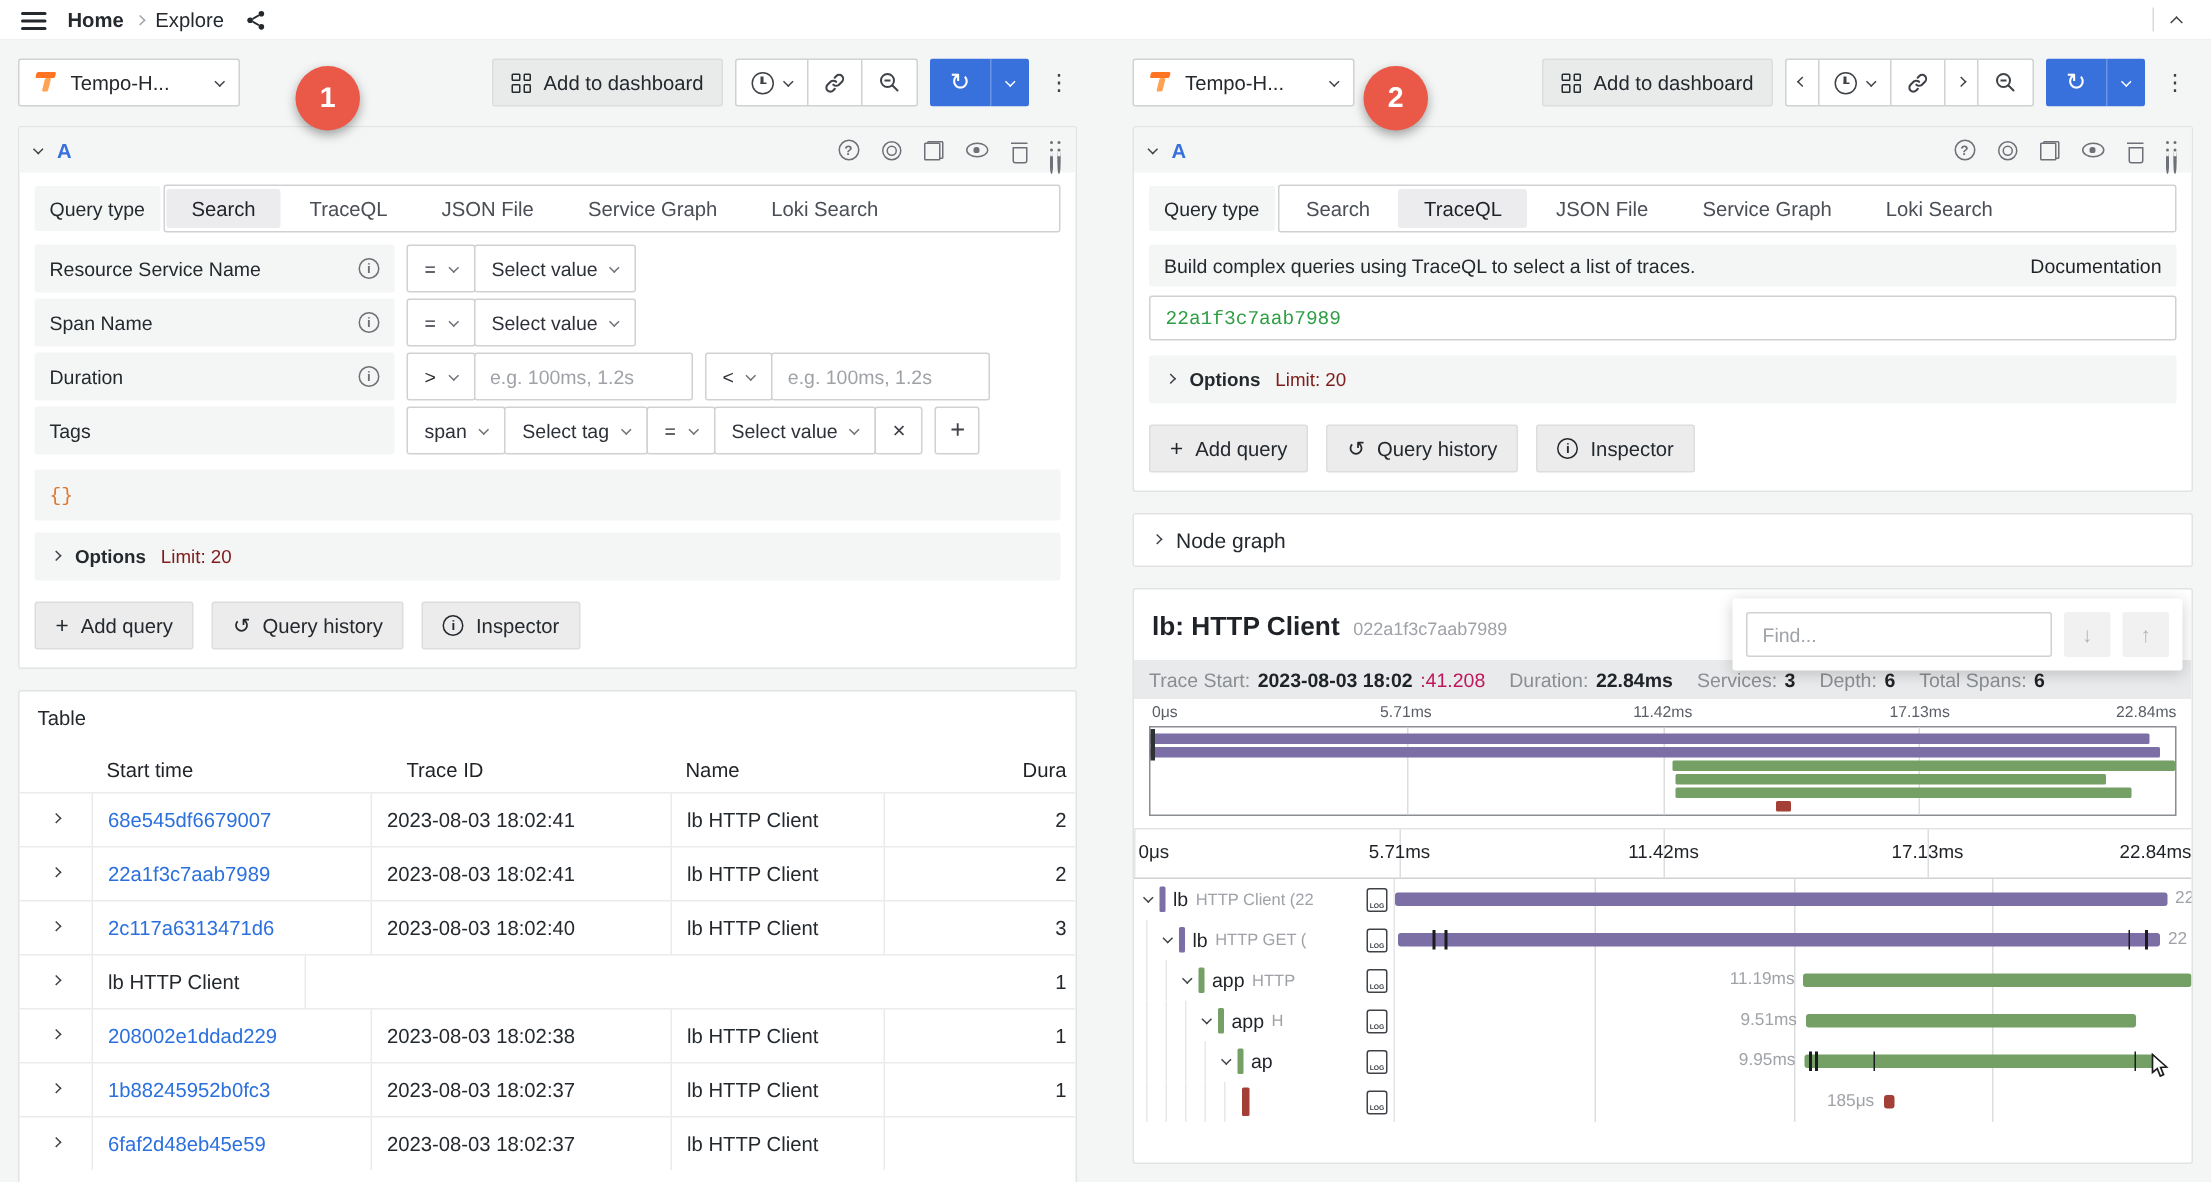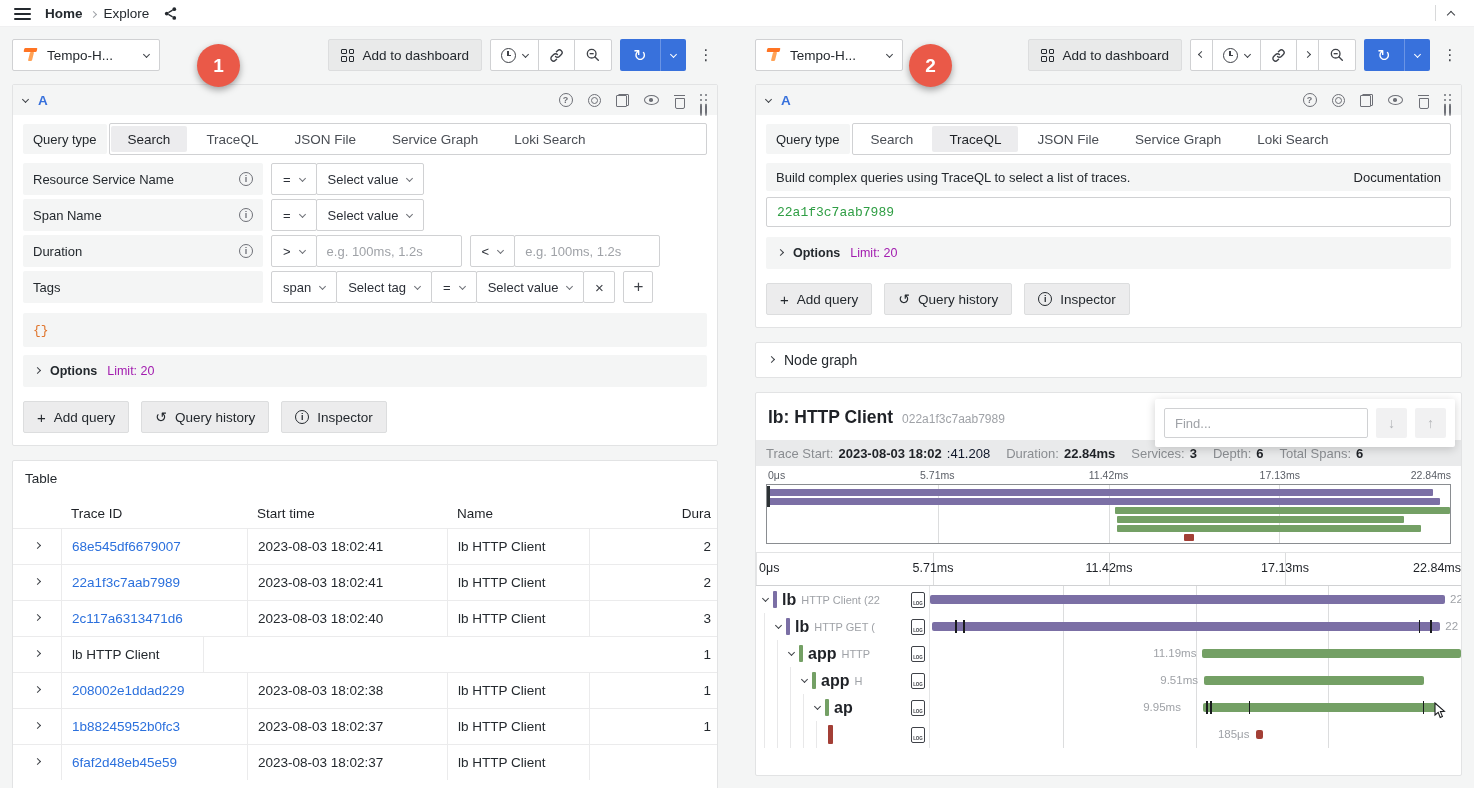--- a/index.html
+++ b/index.html
@@ -78,21 +78,21 @@
   .sel+.sel, .sel+.inp, .inp+.sel, .sel+.xbtn{margin-left:-1px}
   .sel .chev{color:#6e7077}
   .inp{background:#fff;border:1px solid #d0d1d3;border-radius:2px;height:32px;padding:0 10px;font-size:13px;color:#2c3038;width:146px}
   .inp::placeholder{color:#9fa2a7}
   .gap8{width:8px;flex:none}
   .xbtn{width:32px;height:32px;border:1px solid #d0d1d3;background:#fff;border-radius:2px;display:flex;align-items:center;justify-content:center;font-size:15px;color:#3f4248;cursor:pointer}
   .plusbtn{width:30px;height:32px;border:1px solid #d0d1d3;background:#fff;border-radius:2px;display:flex;align-items:center;justify-content:center;font-size:17px;color:#3f4248;cursor:pointer;margin-left:8px}
   .codebox{background:#f4f5f5;border-radius:2px;height:34px;display:flex;align-items:center;padding:0 10px;font-family:"Liberation Mono","DejaVu Sans Mono",monospace;color:#e0752d;font-size:13px;margin:10px 0 8px 0}
   .optrow{background:#f4f5f5;border-radius:2px;height:32px;display:flex;align-items:center;gap:10px;padding:0 12px;margin-bottom:14px}
   .optrow .lbl{font-weight:700;font-size:12.5px}
-  .optrow .sum{color:#a21caf;font-size:12.5px}
+  .optrow .sum{color:#7f1d1d;font-size:12.5px}
   .btnrow{display:flex;gap:12px}
   .btn-gray{display:inline-flex;align-items:center;gap:8px;height:32px;background:#ececed;border:1px solid #dcddde;border-radius:2px;padding:0 13px;font-size:13.5px;font-weight:500;color:#24292e;cursor:pointer}
   .ic-plus{font-size:15px;font-weight:400}
   .ic-hist{font-size:14px}
   
   .tql-desc{background:#f4f5f5;border-radius:2px;height:28px;display:flex;align-items:center;padding:0 10px;font-size:13px;margin-bottom:6px}
   .tql-desc .doc{margin-left:auto;color:#1f2227;cursor:pointer}
   .tql-input{border:1px solid #d0d1d3;border-radius:2px;height:30px;display:flex;align-items:center;padding:0 10px;font-family:"Liberation Mono","DejaVu Sans Mono",monospace;font-size:13px;color:#2f9e44;margin-bottom:10px}
   
   .tbl-panel{margin-top:14px;padding:8px 0 0 0;overflow:hidden}
@@ -114,21 +114,21 @@
   .trace-panel{margin-top:14px;position:relative;height:384px;overflow:hidden}
   .tr-head{display:flex;align-items:baseline;gap:9px;padding:14px 12px 12px 12px}
   .tr-title{font-size:17.5px;font-weight:700;color:#1f2227}
   .tr-id{font-size:12px;color:#9fa2a7}
   .find-card{position:absolute;right:6px;top:6px;background:#fff;box-shadow:0 2px 10px rgba(0,0,0,.18);border-radius:2px;padding:9px;display:flex;gap:8px;z-index:5}
   .find-inp{width:204px;height:30px;border:1px solid #d0d1d3;border-radius:2px;padding:0 10px;font-size:13px}
   .find-inp::placeholder{color:#9fa2a7}
   .find-btn{width:31px;height:30px;background:#f1f1f2;border:none;border-radius:2px;color:#b3b5b8;font-size:14px;cursor:pointer}
   .tr-info{background:#e9eaeb;height:26px;display:flex;align-items:center;gap:5px;padding:0 10px;font-size:13px;color:#8a8d91;white-space:nowrap}
   .tr-info b{color:#1f2227;font-weight:700}
-  .tr-info .frac{color:#0f172a}
+  .tr-info .frac{color:#be185d}
   .tr-info .sp{width:6px}
   
   .mini-wrap{padding:3px 10px 8px 10px}
   .axis-row{position:relative;height:15px;font-size:10.5px;color:#5a5e66}
   .axis-l{position:absolute;top:0}
   .axis-l.p0{left:2px}
   .axis-l.p1{left:25%;transform:translateX(-50%)}
   .axis-l.p2{left:50%;transform:translateX(-50%)}
   .axis-l.p3{left:75%;transform:translateX(-50%)}
   .axis-l.p4{right:0}
@@ -147,21 +147,21 @@
   .dbl-right{display:inline-flex;gap:1px}
   .resize-h{position:absolute;right:3px;bottom:3px;width:7px;height:10px;border-left:2px solid #d0d1d3;border-right:2px solid #d0d1d3}
   .sp-head-right{flex:1;position:relative;border-left:1px solid #e4e5e6;font-size:12.5px;color:#1f2227}
   .sp-head-right .axis-l{top:8px}
   .span-rows{position:relative}
   .span-row{display:flex;height:27px;align-items:stretch}
   .span-name{width:173px;flex:none;display:flex;align-items:center;gap:5px;position:relative;overflow:hidden}
   .span-name .guide{position:absolute;top:0;bottom:0;width:1px;background:#e8e8e9}
   .svc-bar{width:4px;height:17px;border-radius:1px;flex:none}
   .svc-bar.big{width:5px;height:19px}
-  .svc{font-size:16px;font-weight:700;color:#1f2227;white-space:nowrap}
+  .svc{font-size:13px;font-weight:400;color:#1f2227;white-space:nowrap}
   .op{font-size:11px;color:#9fa2a7;white-space:nowrap}
   .log-icon{margin-left:auto;flex:none;width:14px;height:16px;border:1.5px solid #3f4248;border-radius:2px;display:flex;align-items:flex-end;justify-content:center;font-size:4.5px;font-weight:700;color:#3f4248;letter-spacing:0;padding-bottom:1px;margin-right:4px;cursor:pointer}
   .span-tl{flex:1;position:relative;border-left:1px solid #e4e5e6}
   .span-bar{position:absolute;top:9px;height:9px;border-radius:2px;cursor:pointer}
   .tick{position:absolute;top:7px;height:13px;width:1.6px;background:#1a1c1f}
   .dur-label{position:absolute;top:7px;font-size:11.5px;color:#9fa2a7;white-space:nowrap}
   .cursor-svg{position:absolute;top:8px;z-index:3}
 </style>
 </head>
 <body>
@@ -352,22 +352,22 @@
             <span>Inspector</span>
           </button>
       </div>
     </div>
   </div>
 
   <div class="panel tbl-panel" style="height:330px">
     <div class="tbl-title">Table</div>
     <div class="thead">
       <span class="tc c0"></span>
+      <span class="tc c2">Start time</span>
       <span class="tc c1">Trace ID</span>
-      <span class="tc c2">Start time</span>
       <span class="tc c3">Name</span>
       <span class="tc c4">Dura</span>
     </div>
     <div>
         <div class="trow">
           <span class="tc c0">
             <span class="chev r sm"></span>
           </span>
           <span class="tc c1 tlink">68e545df6679007</span>
           <span class="tc c2">2023-08-03 18:02:41</span>
@@ -707,21 +707,21 @@
             </div>
             <div class="span-tl">
               <span class="gl g1"></span>
               <span class="gl g2"></span>
               <span class="gl g3"></span>
               <div class="span-bar" style="left:51.4%;width:44%;background:#74a065"></div>
               <span class="tick" style="left:52%"></span>
               <span class="tick" style="left:52.8%"></span>
               <span class="tick" style="left:60%"></span>
               <span class="tick" style="left:92.8%"></span>
-              <span class="dur-label" style="left: 51.4%; transform: translateX(-100%); padding-right: 22px;">9.95ms</span>
+              <span class="dur-label" style="left: 51.4%; transform: translateX(-100%); padding-right: 6px;">9.95ms</span>
               <span class="cursor-svg" style="left:calc(95.4% - 3px)"><svg width="12" height="17" viewBox="0 0 12 17">
                   <path d="M1 1 L1 13 L4.2 10.4 L6.2 15.4 L8.4 14.4 L6.4 9.6 L10.4 9.3 Z" fill="#fff" stroke="#1a1c1f" stroke-width="1.1"></path>
                 </svg></span>
             </div>
           </div>
           <div class="span-row">
             <div class="span-name" style="padding-left: 72px;">
               <span class="guide" style="left:8px"></span>
               <span class="guide" style="left:21px"></span>
               <span class="guide" style="left:34px"></span>

